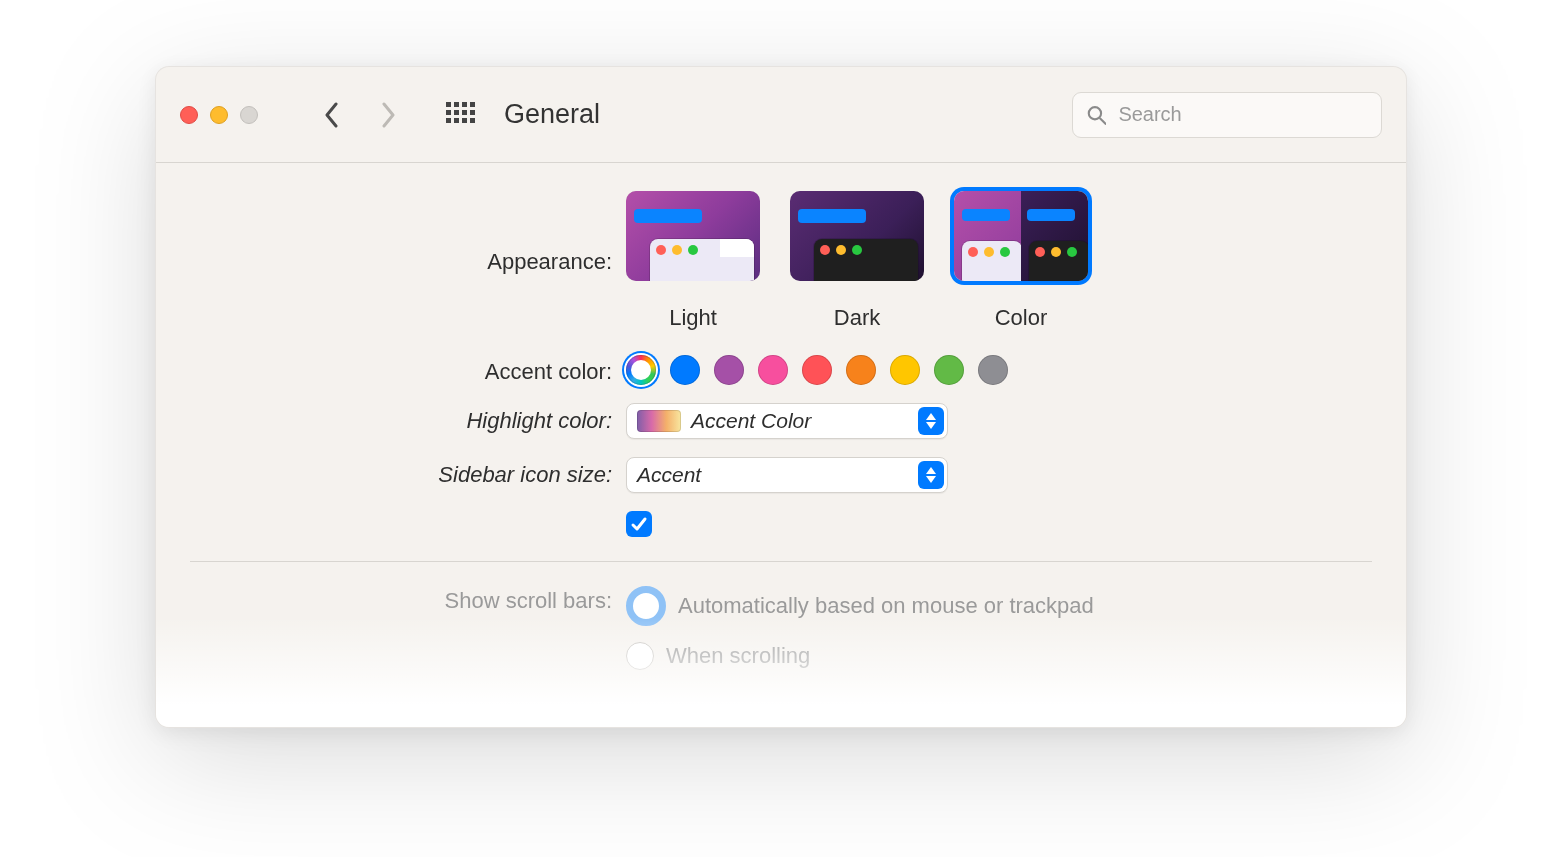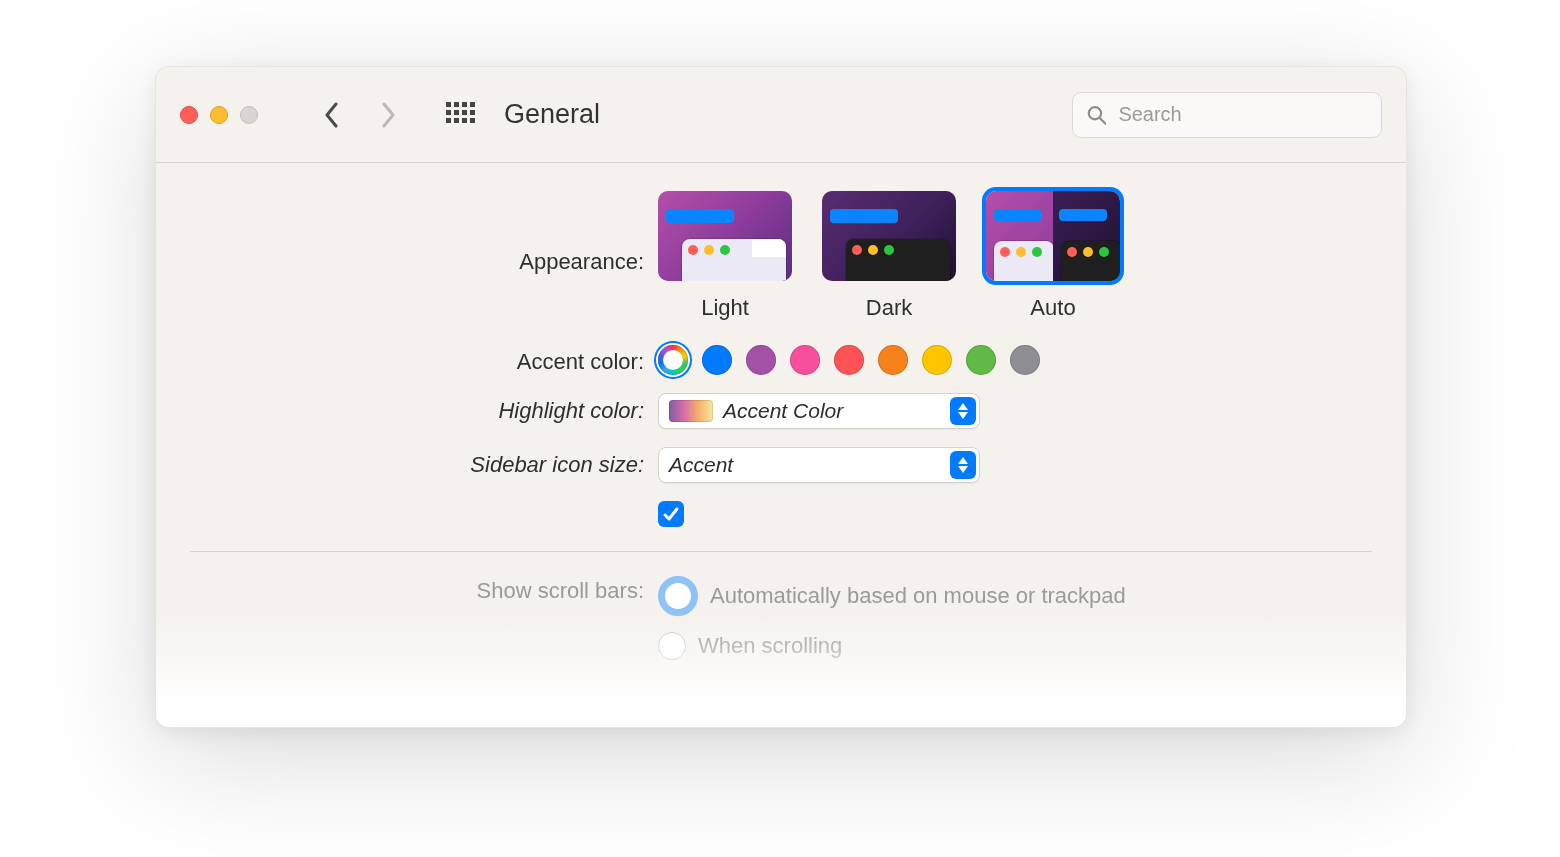--- a/index.html
+++ b/index.html
@@ -69,37 +69,36 @@
   .search svg{stroke:#8a8a8a;margin-right:10px;}
   .search input{border:none;outline:none;background:transparent;font-size:20px;color:#333;width:100%;}
   .search input::placeholder{color:#9a9a9a;}
 
   
   .content{padding:28px 0 0 0;}
   .row{
     display:flex;
     align-items:flex-start;
     margin-bottom:18px;
-    margin-left:32px;
   }
   .row.center{align-items:center;font-style:italic;}
   .label{
     width:470px;
     text-align:right;
     padding-right:14px;
     box-sizing:border-box;
     font-size:22px;
     color:#2e2e2e;
     line-height:30px;
   }
   .ctrl{flex:1;display:flex;align-items:center;flex-wrap:wrap;}
 
   
   .appearance-group{display:flex;gap:30px;}
-  .appearance-item{display:flex;flex-direction:column;align-items:center;gap:14px;width:134px;}
+  .appearance-item{display:flex;flex-direction:column;align-items:center;gap:24px;width:134px;}
   .thumb{
     width:134px;height:90px;border-radius:10px;
     position:relative;overflow:hidden;
     box-shadow:inset 0 0 0 1px rgba(0,0,0,0.15);
   }
   .thumb.selected{box-shadow:0 0 0 4px var(--accent);}
   .thumb .bg{position:absolute;inset:0;}
   .thumb.light .bg{background:linear-gradient(135deg,#b44fa9 0%,#8e3c9c 50%,#5a2d80 100%);}
   .thumb.dark  .bg{background:linear-gradient(135deg,#5a2c73 0%,#3b1f58 60%,#1e102e 100%);}
   .thumb .apple{position:absolute;top:4px;left:8px;font-size:10px;}
@@ -278,21 +277,21 @@
                     <div class="pill"></div>
                     <div class="mini"><span class="mdot r"></span><span class="mdot y"></span><span class="mdot g"></span></div>
                   </div>
               <div class="half right">
                     <div class="bg"></div>
                     <span class="apple"></span>
                     <div class="pill"></div>
                     <div class="mini"><span class="mdot r2"></span><span class="mdot y2"></span><span class="mdot g2"></span></div>
                   </div>
             </div>
-            <span class="appearance-label">Auto</span>
+            <span class="appearance-label">Color</span>
           </div>
         </div>
       </div>
     </div>
 
     <div class="row" style="margin-bottom:16px;">
       <div class="label" style="padding-top:2px;">Accent color:</div>
       <div class="ctrl" style="flex-direction:column;align-items:flex-start;">
         <div class="swatches">
           <div class="swatch multicolor selected"></div>

